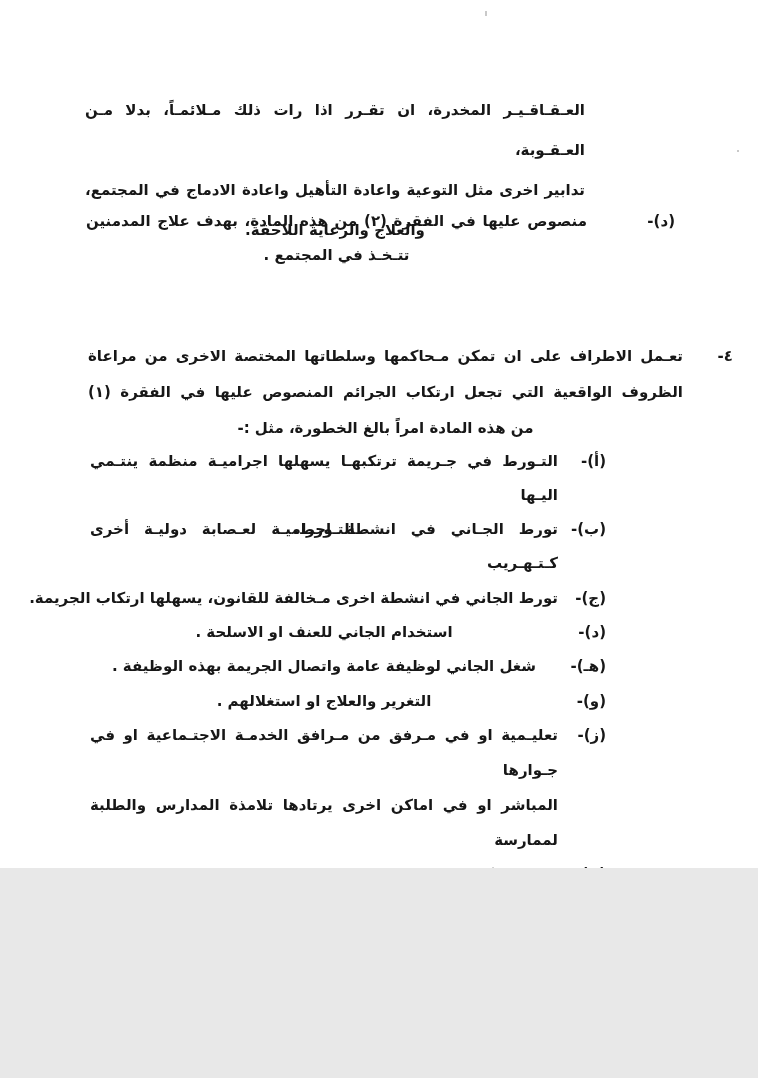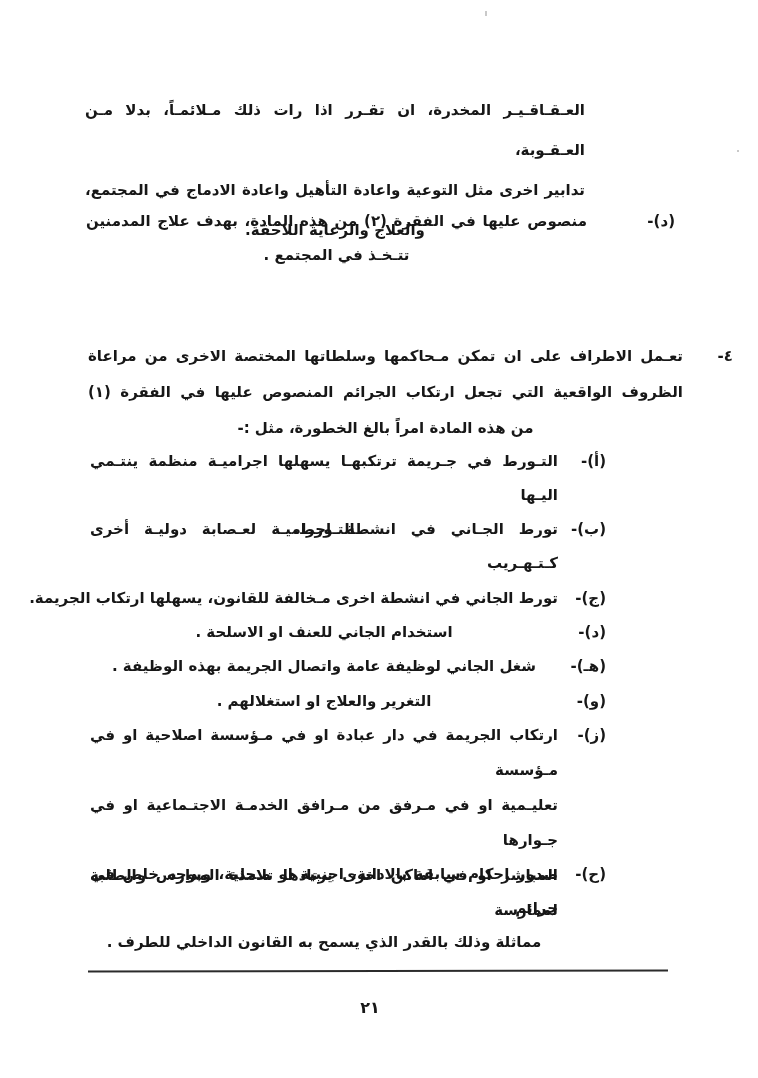--- a/index.html
+++ b/index.html
@@ -1,19 +1,19 @@
 <!DOCTYPE html>
 <html lang="ar"><head>
 <meta charset="utf-8">
 <style>
   html, body { margin: 0; padding: 0; background: #e8e8e8; }
   .page {
     position: relative;
     width: 758px;
-    height: 1078px;
+    height: 868px;
     background: #ffffff;
     overflow: hidden;
     font-family: "DejaVu Sans", sans-serif;
     font-weight: 700;
     color: #171717;
     margin: 0 auto;
   }
   .doc { position: absolute; inset: 0; direction: rtl; }
   .block { position: absolute; direction: rtl; }
   .marker {
@@ -148,21 +148,20 @@
     <section class="block sub b-sub-f">
       <span class="marker">(و)-</span>
       <div class="txt">
         <div class="ln">التغرير والعلاج او استغلالهم .</div>
       </div>
     </section>
 
     <section class="block sub b-sub-g">
       <span class="marker">(ز)-</span>
       <div class="txt">
-        <div class="ln just">ارتكاب الجريمة في دار عبادة او في مـؤسسة اصلاحية او في مـؤسسة</div>
         <div class="ln just">تعليـمية او في مـرفق من مـرافق الخدمـة الاجتـماعية او في جـوارها</div>
         <div class="ln just">المباشر او في اماكن اخرى يرتادها تلامذة المدارس والطلبة لممارسة</div>
       </div>
     </section>
 
     <section class="block sub b-sub-h">
       <span class="marker">(ح)-</span>
       <div class="txt">
         <div class="ln just">صدور احكام سابقة بالادانة، اجنبية او مـحلية، وبوجه خاص في جرائم</div>
         <div class="ln">مماثلة وذلك بالقدر الذي يسمح به القانون الداخلي للطرف .</div>

